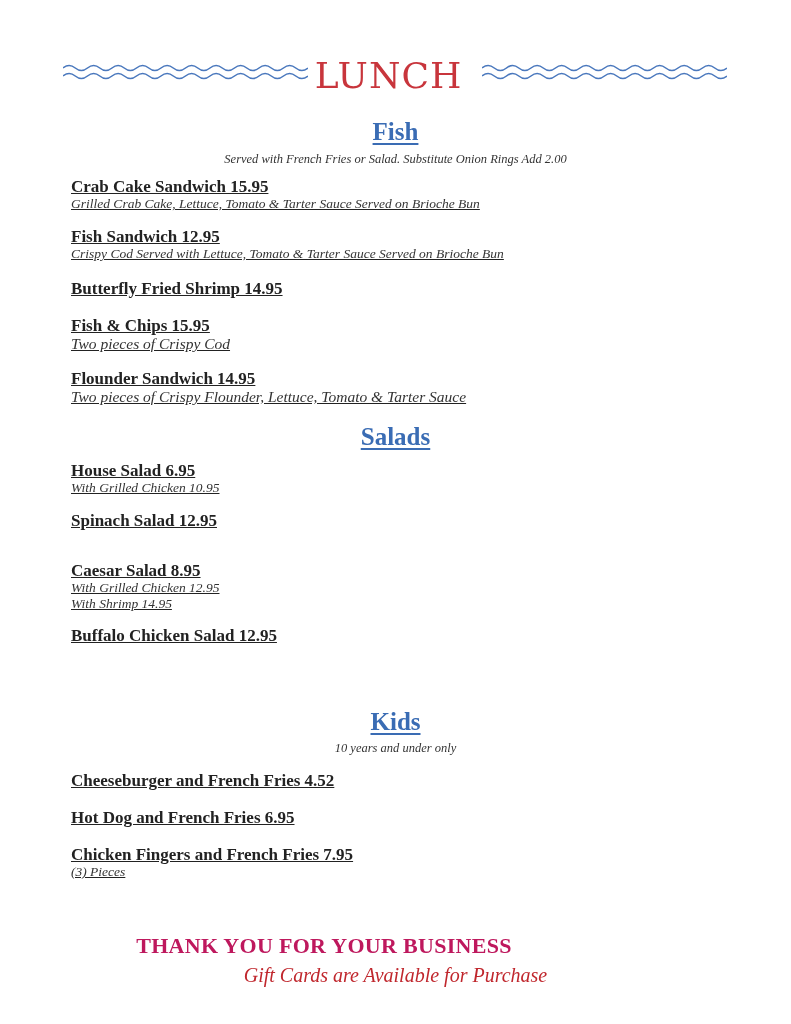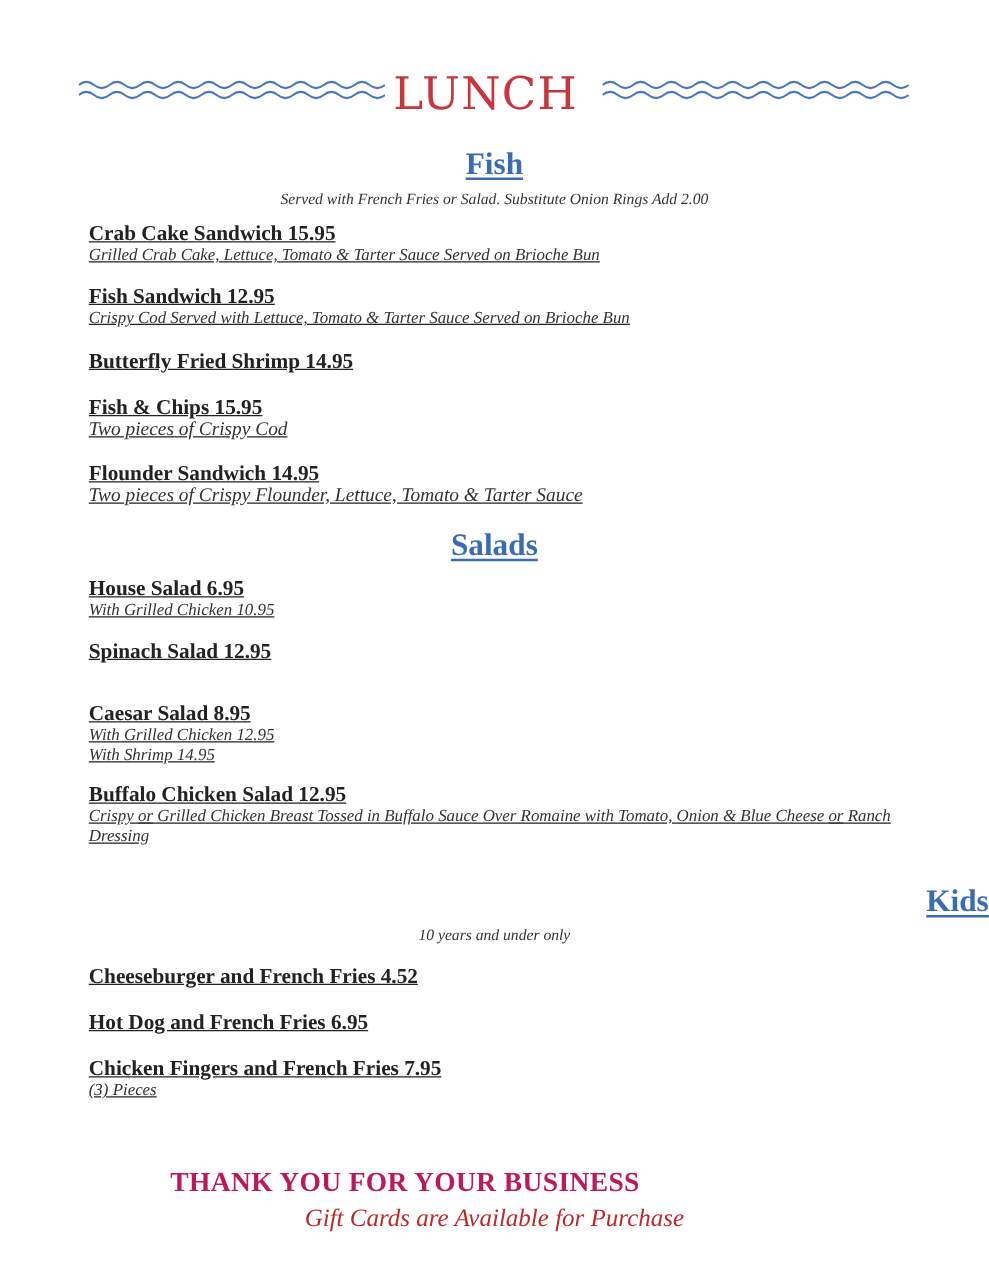--- a/index.html
+++ b/index.html
@@ -74,24 +74,23 @@
 <div class="item" style="top:511px;">
   <div class="item-name">Spinach Salad 12.95</div>
 </div>
 <div class="item" style="top:561px;">
   <div class="item-name">Caesar Salad 8.95</div>
   <div class="item-desc">With Grilled Chicken 12.95</div>
   <div class="item-desc">With Shrimp 14.95</div>
 </div>
 <div class="item" style="top:626px;">
   <div class="item-name">Buffalo Chicken Salad 12.95</div>
-  <div class="item-desc"><span>Crispy </span><span class="u">or</span><span> Grilled Chicken Breast Tossed in Buffalo Sauce Over Romaine with Tomato, Onion &amp; Blue Cheese </span><span class="u">or</span><span> Ranch Dressing</span></div>
 </div>
 
-<div class="section-title" style="top:708px;text-align:right;">Kids</div>
+<div class="section-title" style="top:708px;">Kids</div>
 <div class="section-sub" style="top:741px;">10 years and under only</div>
 
 <div class="item" style="top:771px;">
   <div class="item-name">Cheeseburger and French Fries 4.52</div>
 </div>
 <div class="item" style="top:808px;">
   <div class="item-name">Hot Dog and French Fries 6.95</div>
 </div>
 <div class="item" style="top:845px;">
   <div class="item-name">Chicken Fingers and French Fries 7.95</div>

